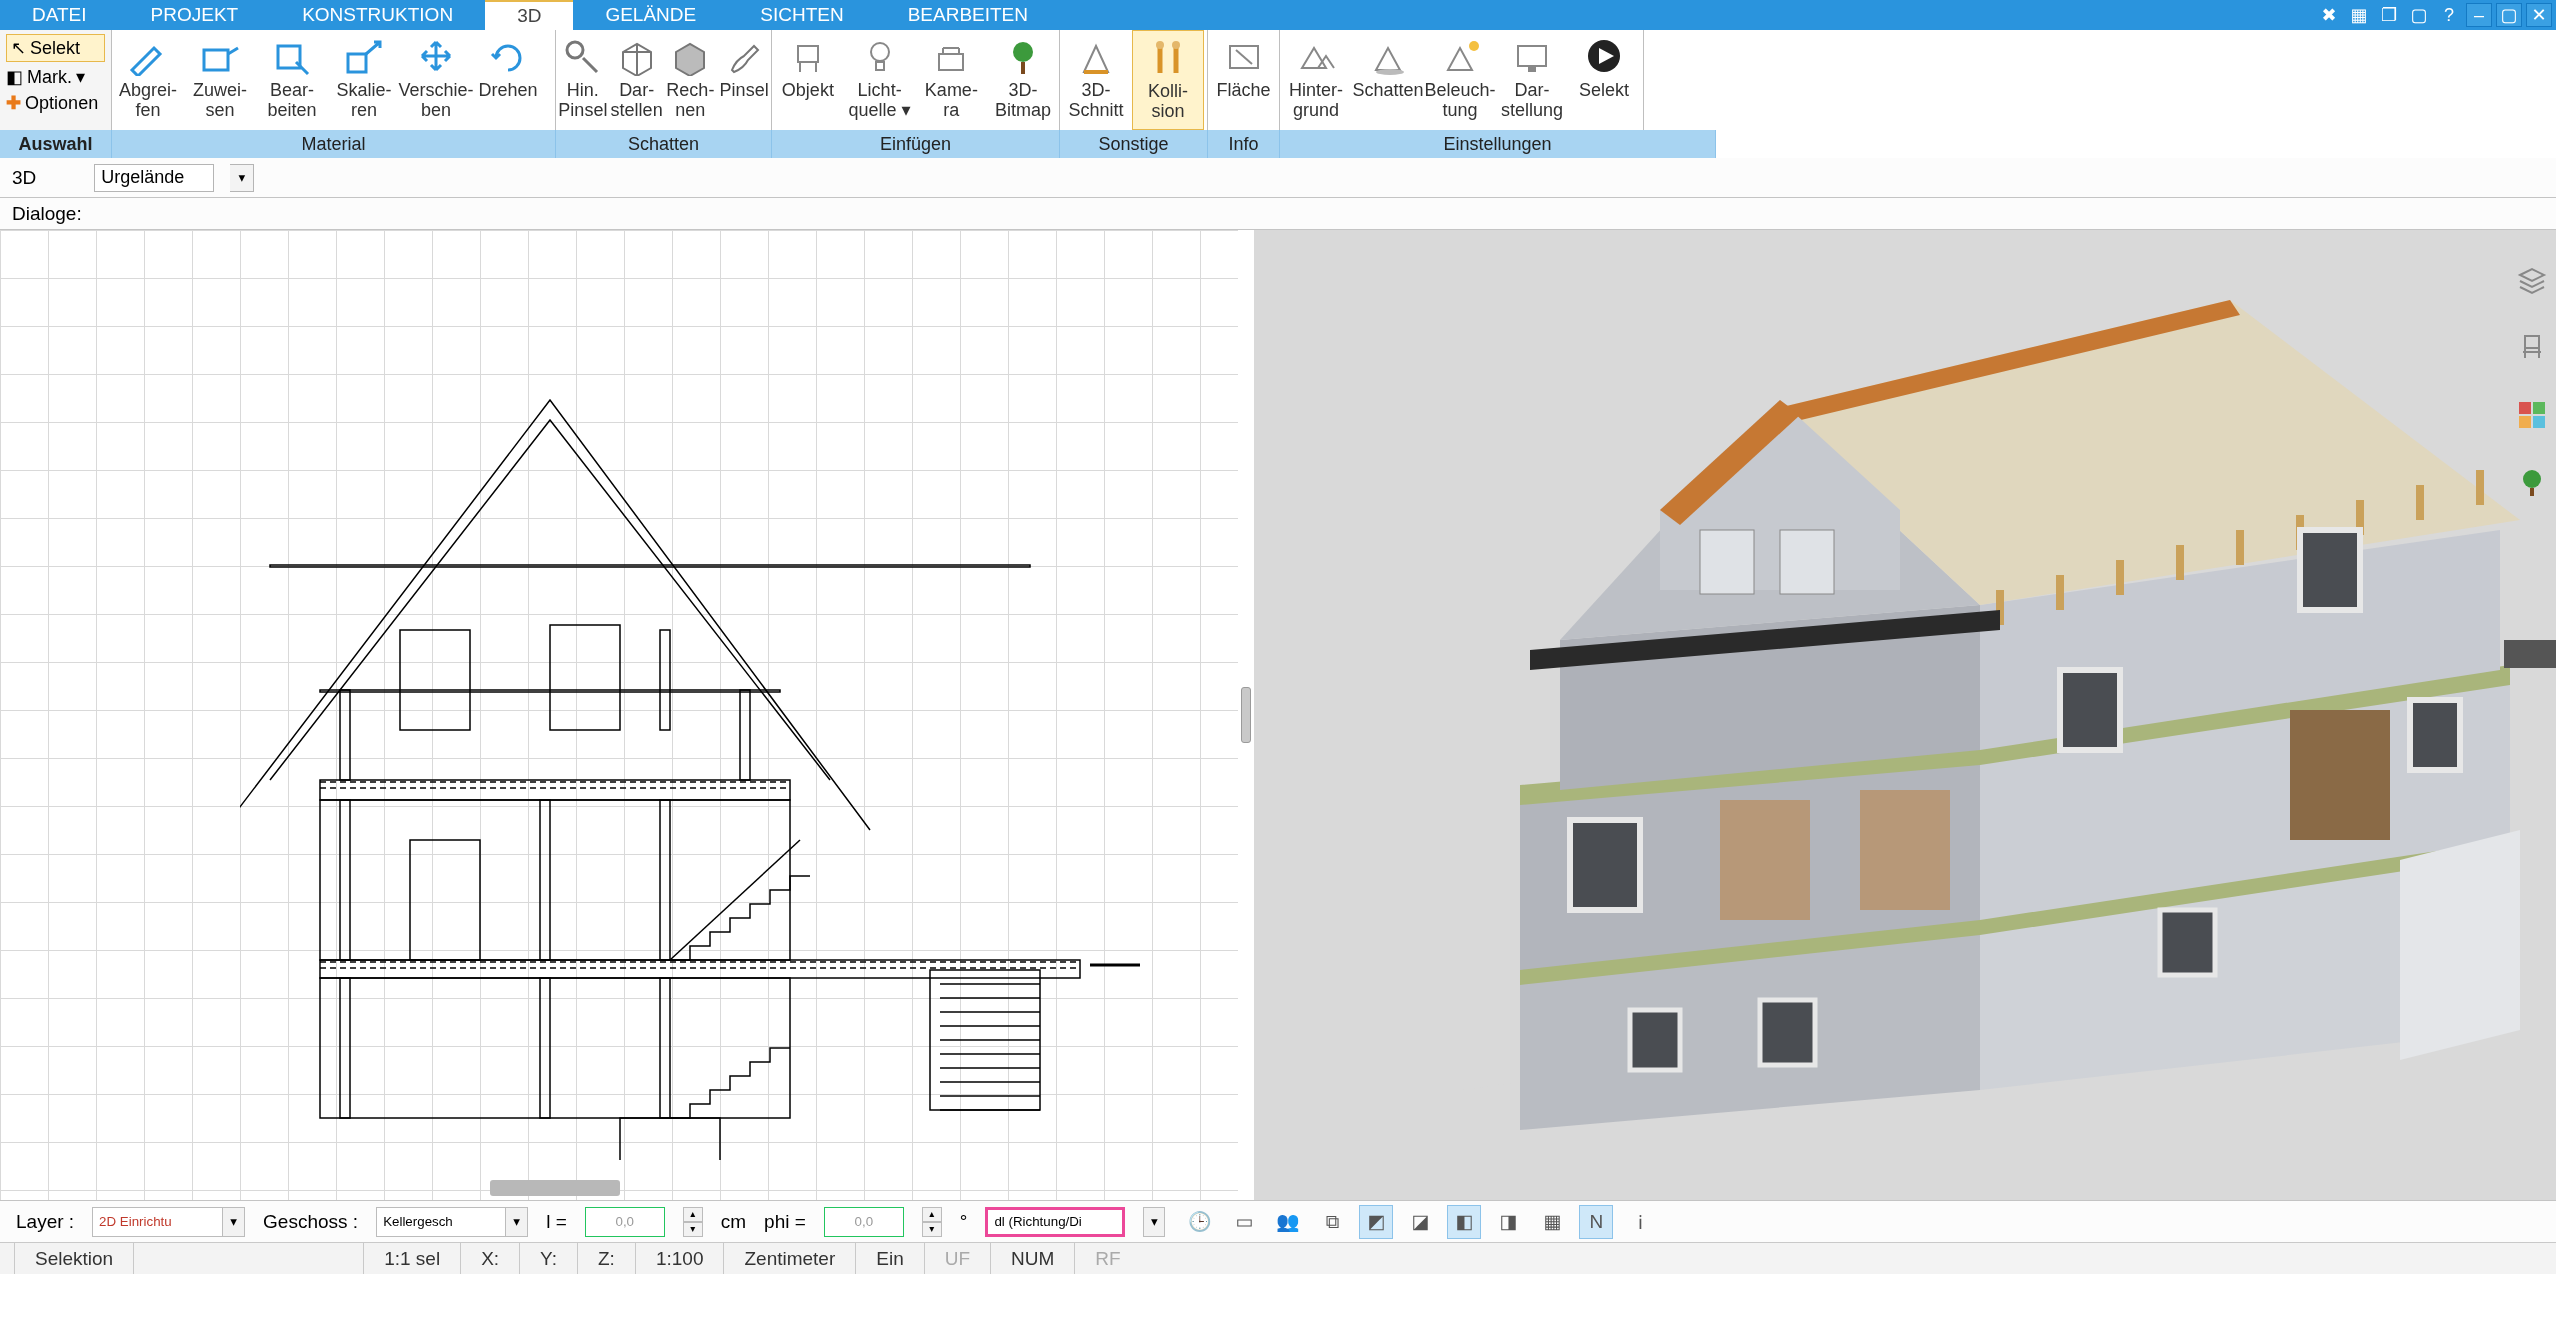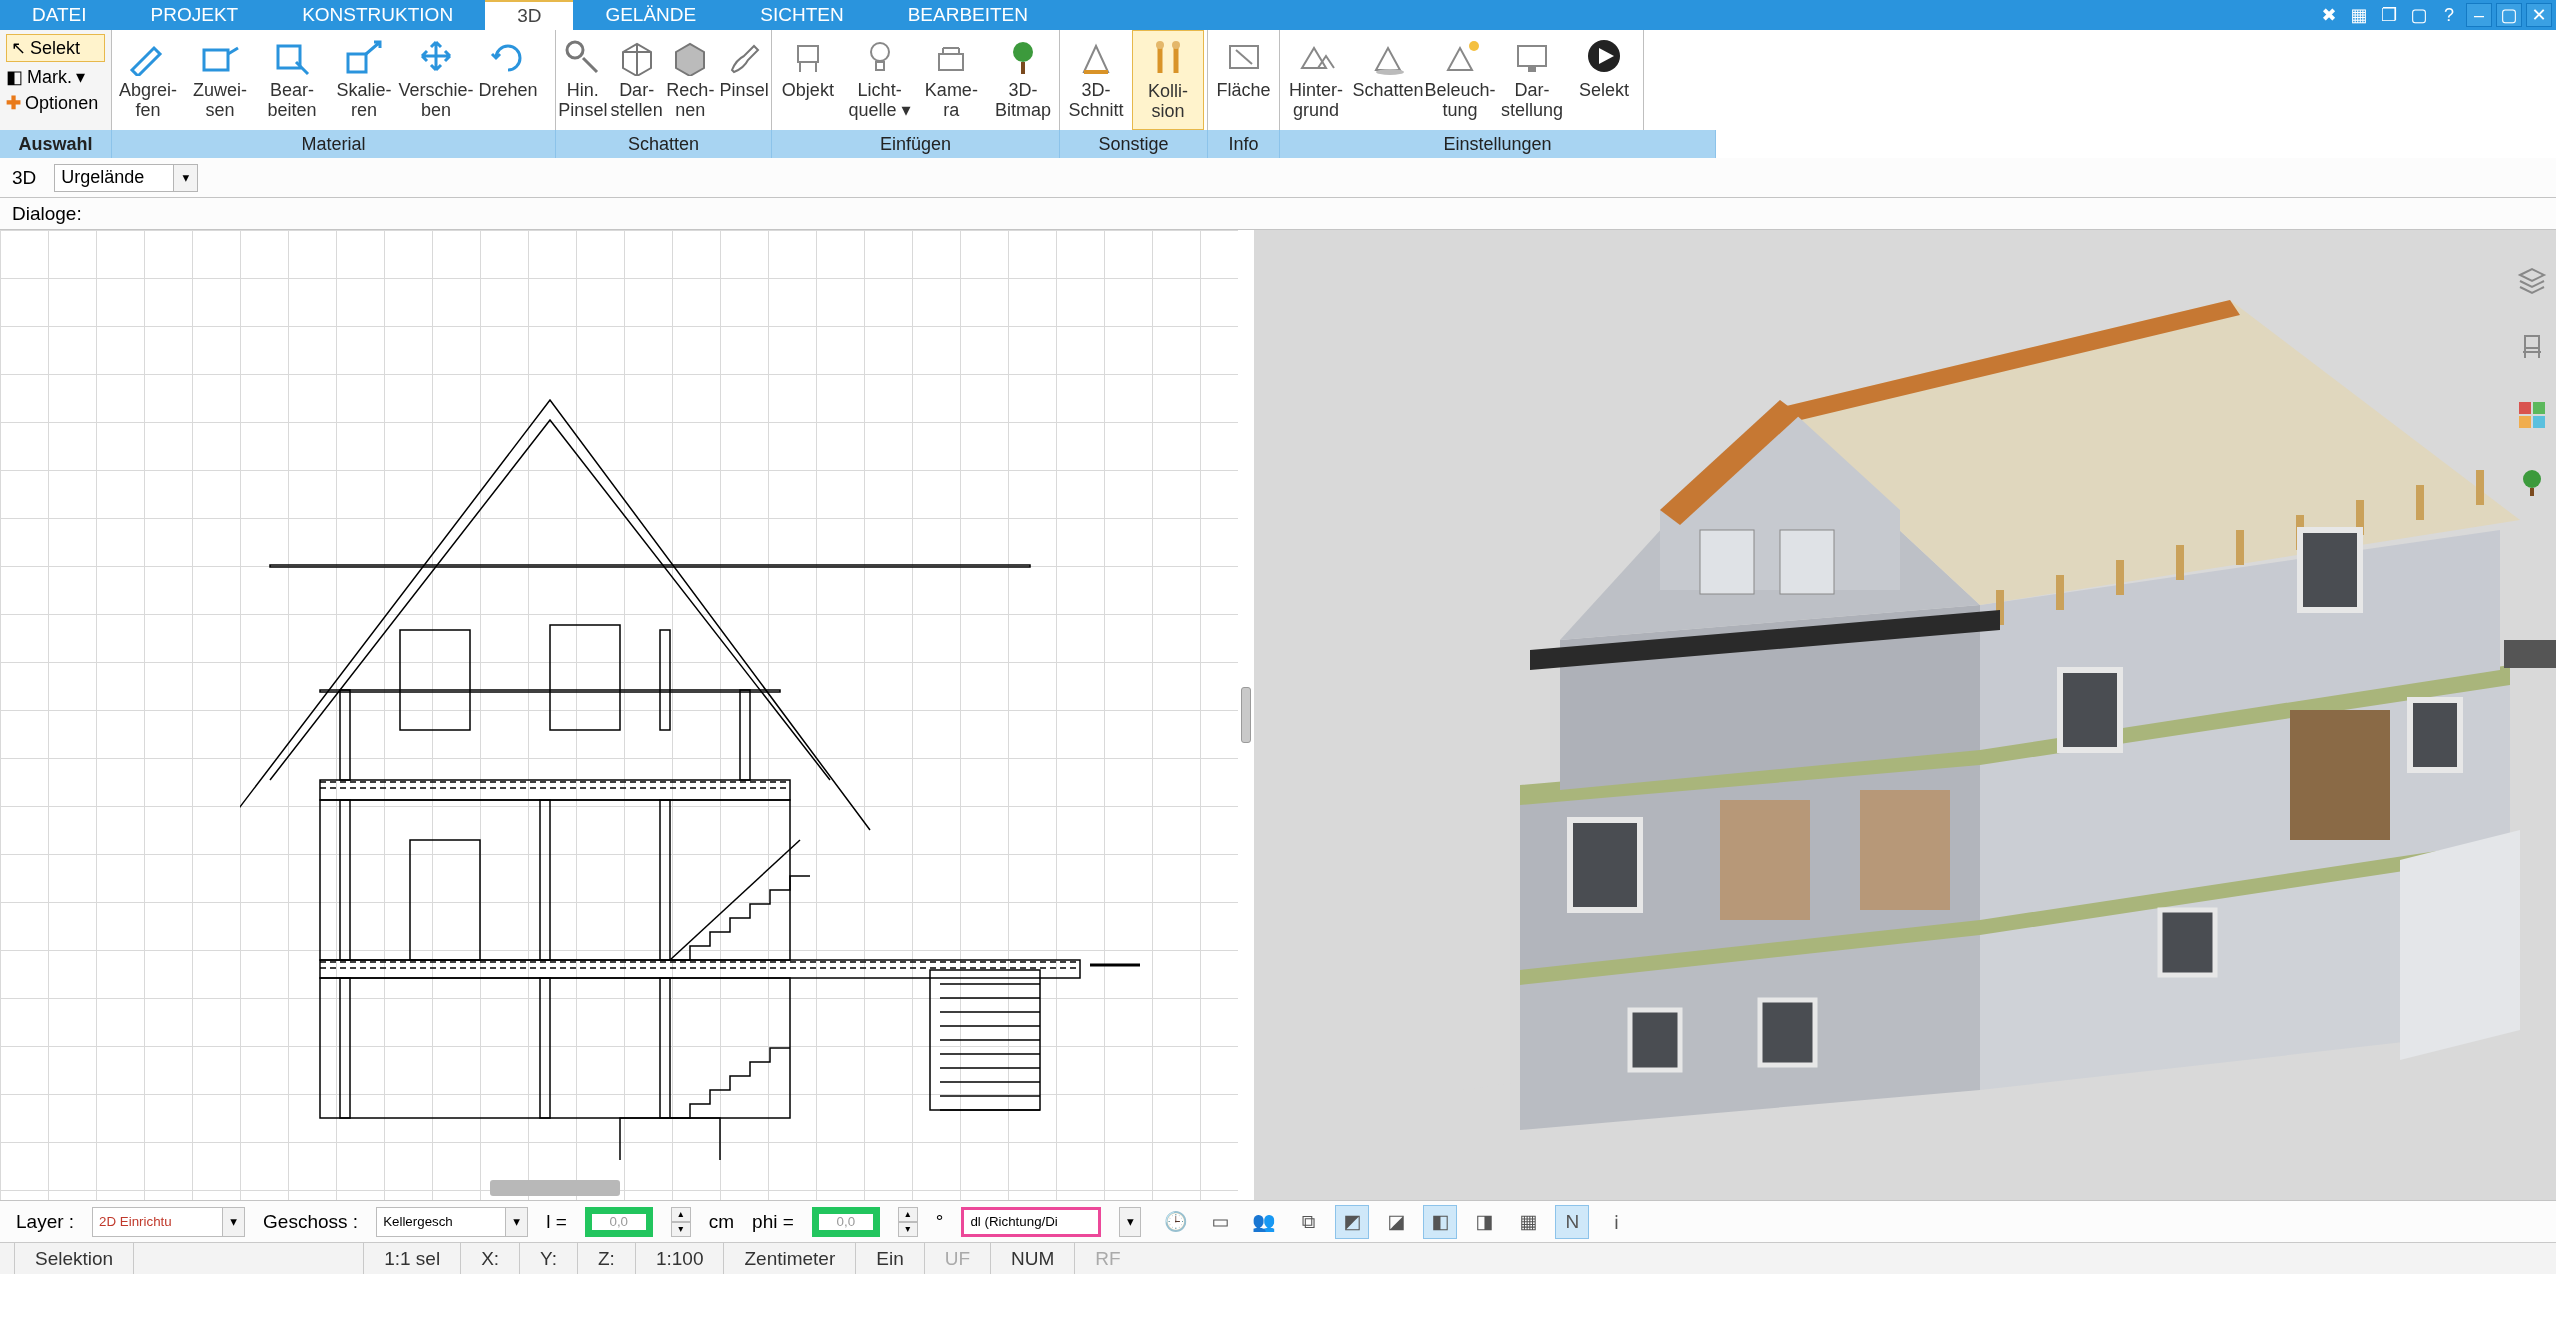--- a/index.html
+++ b/index.html
@@ -29,21 +29,21 @@
   .ribbon .rbtn .ico { width:44px; height:40px; margin-bottom:4px; }
   .ribbon .grpbar { height:28px; display:flex; }
   .ribbon .grplabel { background:#a8d4f2; color:#222; font-size:18px; display:flex; align-items:center; justify-content:center; border-right:1px solid #8cc3ea; }
   
   .g-sel,.gl-sel{width:112px;} .g-mat,.gl-mat{width:444px;} .g-sch,.gl-sch{width:216px;}
   .g-ein,.gl-ein{width:288px;} .g-son,.gl-son{width:148px;} .g-inf,.gl-inf{width:72px;}
   .g-set,.gl-set{width:364px;}
 
   
   .subbar1{height:40px;border-bottom:1px solid #c4c4c4;display:flex;align-items:center;gap:18px;padding:0 12px;background:#fcfcfc;font-size:19px;}
-  .subbar1 .combo{display:flex;align-items:flex-end;gap:0;}
+  .subbar1 .combo{display:flex;align-items:flex-end;gap:16px;margin-left:40px;}
   .subbar1 .combo input{width:120px;height:28px;border:1px solid #b5b5b5;padding:0 6px;font-size:18px;}
   .subbar1 .combo button{width:24px;height:28px;border:1px solid #b5b5b5;border-left:none;background:#f3f3f3;cursor:pointer;}
   .subbar2{height:32px;border-bottom:1px solid #c4c4c4;display:flex;align-items:center;padding:0 12px;background:#fcfcfc;font-size:19px;}
 
   
   .workspace{display:flex;height:970px;position:relative;}
   .pane2d{flex:0 0 1238px;position:relative;background:#fff;}
   .gridbg{position:absolute;inset:0;
      background:
        linear-gradient(#d9d9d9 1px,transparent 1px) 0 0/48px 48px,
@@ -54,21 +54,21 @@
   .splitter{width:16px;background:#fff;display:flex;align-items:center;justify-content:center;cursor:col-resize;}
   .splitter .grip{width:10px;height:56px;background:#c9c9c9;border:1px solid #9a9a9a;border-radius:3px;}
 
   .pane3d{flex:1;position:relative;background:#d9d9d9;}
   .sidepal{position:absolute;right:0;top:30px;width:48px;display:flex;flex-direction:column;gap:30px;align-items:center;}
   .sidepal div{width:38px;height:38px;display:flex;align-items:center;justify-content:center;color:#888;cursor:pointer;}
   .sidehandle{position:absolute;right:0;top:410px;width:52px;height:28px;background:#555;cursor:pointer;}
 
   
   .bottombar{height:42px;border-top:1px solid #c4c4c4;background:#fcfcfc;display:flex;align-items:center;gap:18px;padding:0 16px;font-size:19px;}
-  .bottombar input.num{width:68px;height:30px;border:7px solid #22c55e;text-align:center;color:#9a9a9a;}
+  .bottombar input.num{width:80px;height:30px;border:1px solid #22c55e;text-align:center;color:#9a9a9a;}
   .bottombar input.str{width:140px;height:30px;border:3px solid #ec4899;padding:0 6px;}
   .bottombar .spin{display:flex;flex-direction:column;}
   .bottombar .spin button{width:20px;height:15px;border:1px solid #bcbcbc;background:#f2f2f2;font-size:10px;line-height:10px;cursor:pointer;}
   .bottombar .combo{display:flex;align-items:center;}
   .bottombar .combo input{height:30px;border:1px solid #bcbcbc;padding:0 6px;}
   .bottombar .combo button{height:30px;width:22px;border:1px solid #bcbcbc;border-left:none;background:#f2f2f2;cursor:pointer;}
   .iconrow{display:flex;gap:10px;align-items:center;}
   .iconrow span{width:34px;height:34px;border:1px solid transparent;display:flex;align-items:center;justify-content:center;color:#555;cursor:pointer;}
   .iconrow span.on{background:#cfe8f9;border-color:#8cc3ea;}
 

